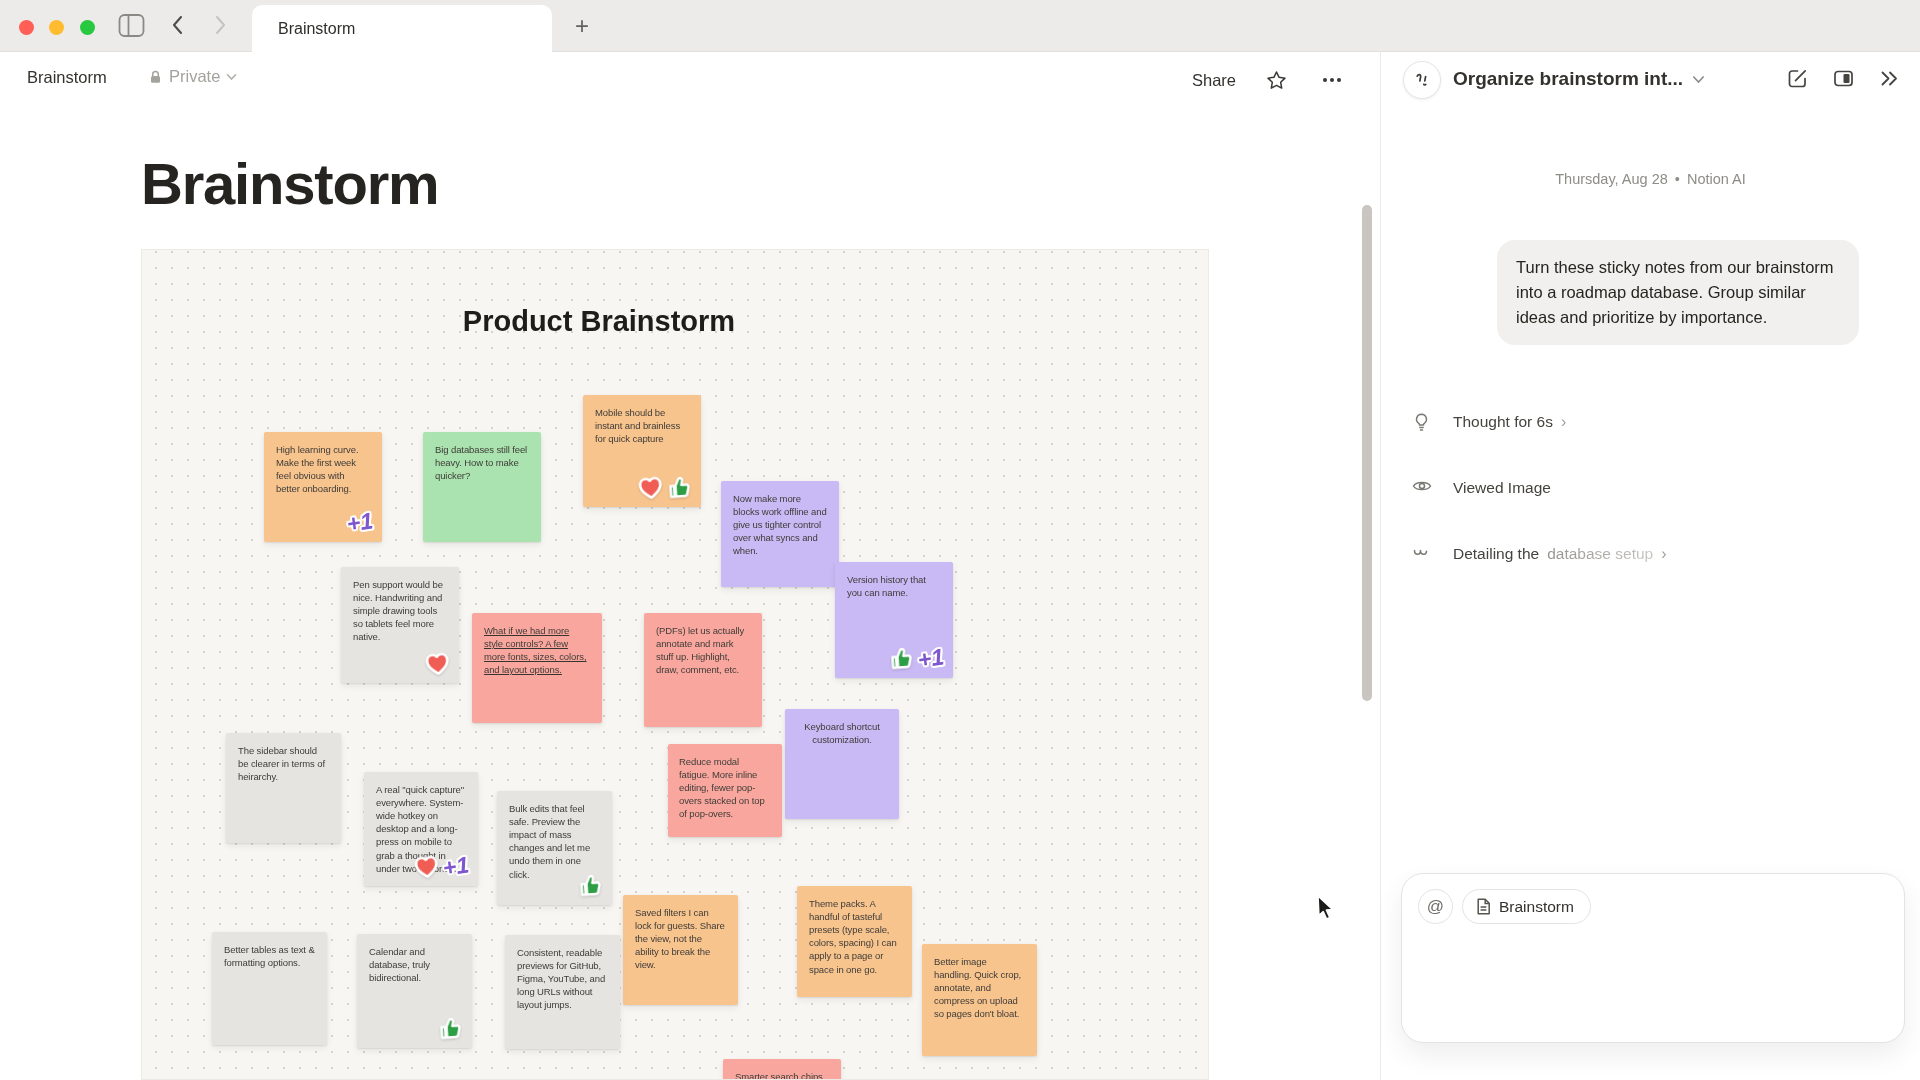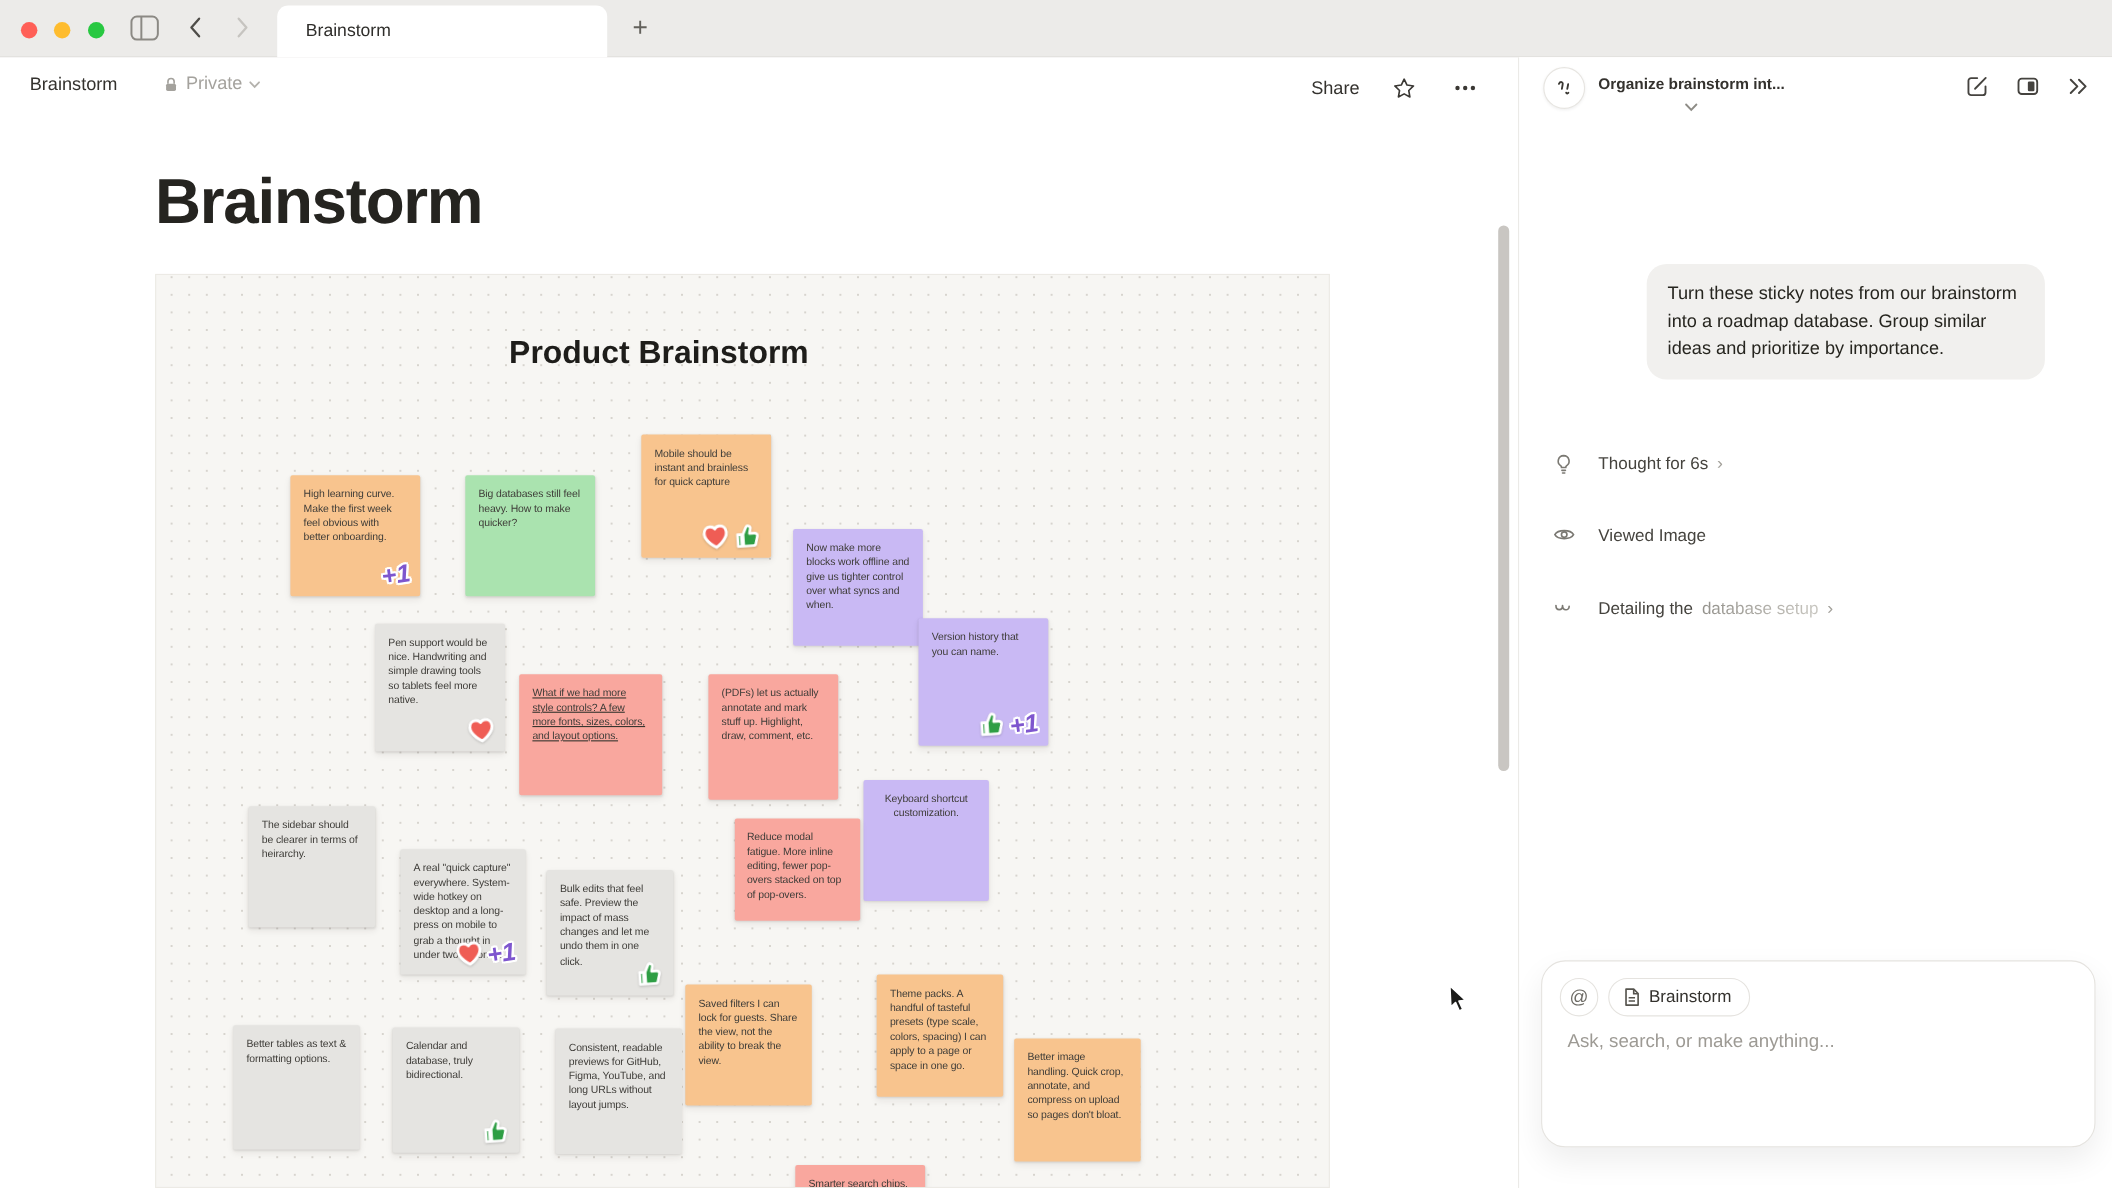--- a/index.html
+++ b/index.html
@@ -55,22 +55,22 @@
   .doc-scrollbar { position:absolute; left:1362px; top:205px; width:10px; height:496px;
     border-radius:5px; background:#C9C6C2; }
 
   
   .ai-panel { position:absolute; left:1380px; top:52px; width:540px; height:1028px;
     background:#fff; border-left:1px solid #EBEAE7; }
   .ai-header { position:absolute; left:0; top:0; width:100%; height:56px; display:flex; align-items:center; }
   .face-badge { position:absolute; left:22px; top:9px; width:38px; height:38px; border-radius:50%;
     background:#fff; border:1px solid #E7E5E1; box-shadow:0 1px 3px rgba(0,0,0,.07);
     display:flex; align-items:center; justify-content:center; color:#3A3833; }
-  .ai-title { position:absolute; left:72px; top:16px; font-size:14px; font-weight:600; color:#34322E;
-    display:flex; align-items:center; gap:9px;flex-direction:column; }
+  .ai-title { position:absolute; left:72px; top:16px; font-size:19px; font-weight:600; color:#34322E;
+    display:flex; align-items:center; gap:9px; }
   .ai-header-icons { position:absolute; right:20px; top:16px; display:flex; gap:25px; color:#45433F; }
 
   .date-row { position:absolute; left:0; top:119px; width:100%; text-align:center;
     font-size:14.5px; color:#8E8C86; }
   .date-row .dot { margin:0 7px; }
   .bubble { position:absolute; left:116px; top:188px; width:362px; background:#F1F0EE;
     border-radius:18px; padding:15px 19px; font-size:16.5px; line-height:25px; color:#26251F; }
 
   .steps { position:absolute; left:0; top:355px; width:100%; }
   .step { position:absolute; left:0; width:100%; height:30px; display:flex; align-items:center; }
@@ -303,20 +303,23 @@
       <svg width="21" height="21" viewBox="0 0 21 21">
           <rect x="2" y="3.5" width="17" height="14" rx="3" fill="none" stroke="currentColor" stroke-width="1.7"></rect>
           <rect x="10.5" y="6" width="6" height="9" rx="1.2" fill="currentColor"></rect>
         </svg>
       <svg width="21" height="21" viewBox="0 0 21 21">
           <path d="M3.5 4.5 l6 6 -6 6 M11 4.5 l6 6 -6 6" fill="none" stroke="currentColor" stroke-width="1.8" stroke-linecap="round" stroke-linejoin="round"></path>
         </svg>
     </span>
   </div>
 
+  <div class="date-row">
+    <span>Thursday, Aug 28</span><span class="dot">•</span><span>Notion AI</span>
+  </div>
 
   <div class="bubble">Turn these sticky notes from our brainstorm into a roadmap database. Group similar ideas and prioritize by importance.</div>
 
   <div class="steps" id="steps">
       <div class="step" style="top: 0px;">
         <span class="s-icon"><svg width="19" height="20" viewBox="0 0 19 20" fill="none" stroke="currentColor" stroke-width="1.5" stroke-linecap="round">
             <path d="M9.5 2.2a5 5 0 0 0-2.8 9.1c.6.4.9 1 .9 1.7h3.8c0-.7.3-1.3.9-1.7a5 5 0 0 0-2.8-9.1z"></path>
             <path d="M7.9 15.6h3.2"></path>
             <path d="M8.5 18h2"></path>
           </svg></span>
@@ -351,19 +354,18 @@
       <span class="at-chip">@</span>
       <span class="ctx-chip">
         <svg class="doc-ic" width="15" height="17" viewBox="0 0 15 17">
             <path d="M2.2 1.2 h7l4 4 v10.6 h-11z" fill="none" stroke="currentColor" stroke-width="1.5" stroke-linejoin="round"></path>
             <path d="M9.2 1.6 v3.8 h3.8" fill="none" stroke="currentColor" stroke-width="1.5"></path>
             <path d="M4.6 9h5.8 M4.6 12h5.8" stroke="currentColor" stroke-width="1.3"></path>
           </svg>
         <span>Brainstorm</span>
       </span>
     </div>
-    <div class="composer-input">Ask, search, or make anything...</div>
   </div>
 </div>
 
 <svg class="cursor" width="28" height="30" viewBox="0 0 28 30">
   <path d="M6 3 L20.5 16.5 L14.4 17.1 L17.9 24.6 L14.6 26.1 L11.2 18.5 L6.9 22.6 Z" fill="#1B1B19" stroke="#fff" stroke-width="1.6" stroke-linejoin="round"></path>
 </svg>
 
 </body></html>

